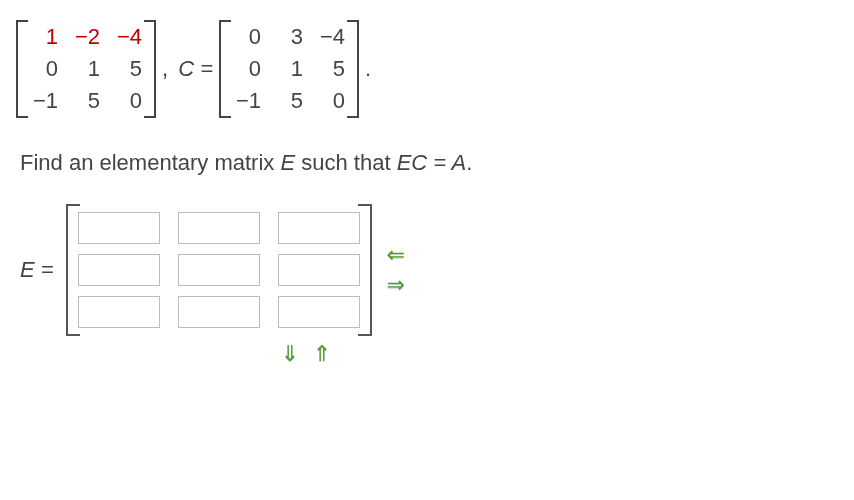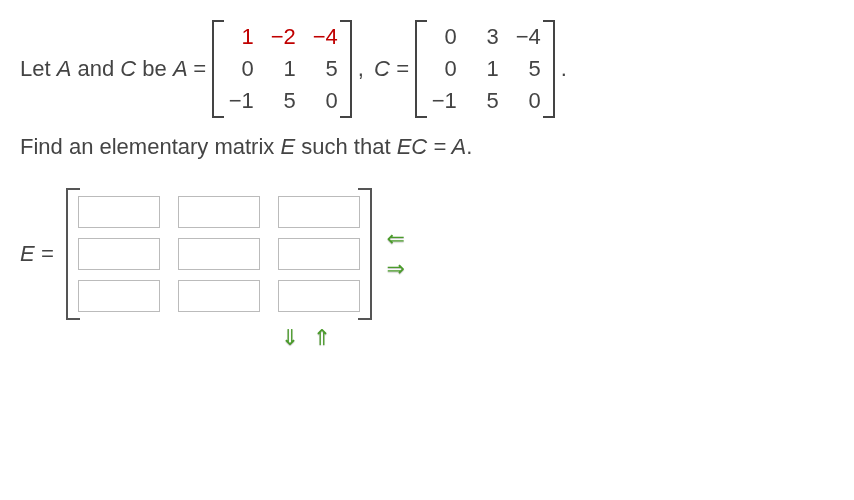--- a/index.html
+++ b/index.html
@@ -32,21 +32,21 @@
   .br-left, .br-right {
     position: absolute;
     top: 0; bottom: 0;
     width: 10px;
     border-top: 2px solid #444;
     border-bottom: 2px solid #444;
   }
   .br-left  { left: -4px;  border-left: 2px solid #444; }
   .br-right { right: -4px; border-right: 2px solid #444; }
 
-  .line2 { margin-top: 16px; }
+  .line2 { margin-top: 32px; }
 
   .answer-area {
     margin-top: 28px;
     display: flex;
     align-items: center;
     gap: 12px;
   }
   .input-matrix-wrap { position: relative; padding: 8px 12px; }
   .input-matrix {
     display: grid;
@@ -90,23 +90,20 @@
     font-size: 22px;
     color: #4a9b2a;
     text-shadow: 0 1px 1px rgba(0,0,0,.25);
     user-select: none;
   }
 </style>
 </head>
 <body>
 
 <div class="line1">
-  <span>
-    <span>Let </span><span class="italic">A</span><span> and </span><span class="italic">C</span><span> be  </span><span class="italic">A =</span>
-  </span>
 
   <span class="matrix">
     <span class="br-left"></span>
     <span class="cell red">1</span>
     <span class="cell red">−2</span>
     <span class="cell red">−4</span>
     <span class="cell">0</span>
     <span class="cell">1</span>
     <span class="cell">5</span>
     <span class="cell">−1</span>

